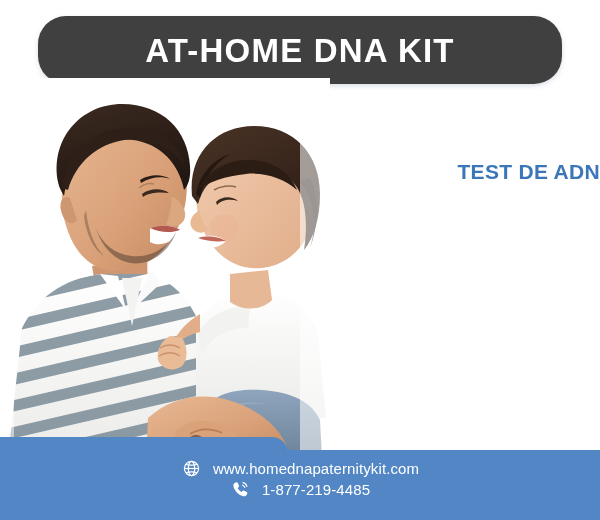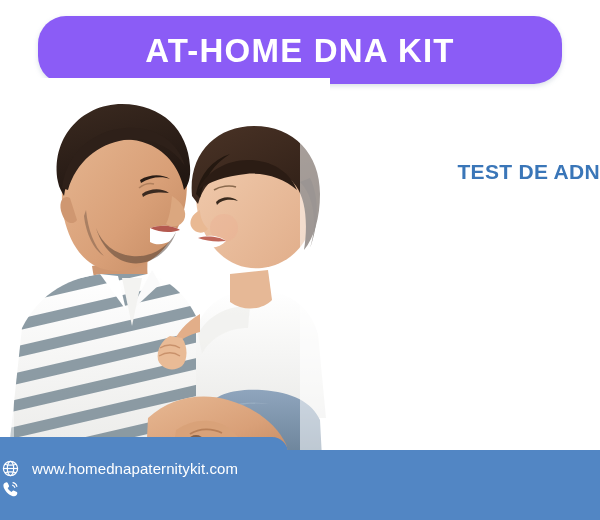--- a/index.html
+++ b/index.html
@@ -22,21 +22,21 @@
     overflow: hidden;
   }
 
   
   .header-banner {
     position: absolute;
     left: 38px;
     top: 16px;
     width: 524px;
     height: 68px;
-    background: #8b5cf6;
+    background: #404040;
     border-radius: 28px;
     box-shadow: 0 2px 5px rgba(120,140,170,0.28);
     display: flex;
     align-items: center;
     justify-content: center;
   }
   .header-title {
     color: #ffffff;
     font-size: 33px;
     font-weight: bold;
@@ -111,21 +111,21 @@
     background: #5286c4;
   }
   .footer-content {
     position: absolute;
     left: 0;
     bottom: 0;
     width: 600px;
     height: 83px;
     display: flex;
     flex-direction: column;
-    align-items: flex-start;
+    align-items: center;
     justify-content: center;
     gap: 0;
   }
   .footer-row {
     display: flex;
     align-items: center;
     justify-content: center;
     gap: 11px;
   }
   .footer-row.row2 { gap: 26px; }
@@ -318,20 +318,21 @@
 
       <div class="footer-row row2">
         <div class="contact-item">
           <span class="ficon">
             <svg width="19" height="19" viewBox="0 0 24 24">
               <path d="M6.2 3.1 C7.3 2.7 8.2 3.2 8.7 4.2 L10 7 C10.4 7.9 10.2 8.6 9.5 9.2 L8.4 10.1 C9.3 12.2 11.3 14.2 13.5 15.1 L14.4 14 C15 13.3 15.7 13.1 16.6 13.5 L19.4 14.8 C20.4 15.3 20.9 16.2 20.5 17.3 C20 19 18.6 20.3 16.8 20.6 C15.4 20.8 13.6 20.3 11.4 19 C8.2 17.1 5.6 14.2 4.2 11.1 C3.2 8.9 2.9 7.2 3.1 5.9 C3.4 4.4 4.7 3.5 6.2 3.1 Z" fill="#ffffff"></path>
               <path d="M15.2 3.4 C17.6 3.9 19.4 5.6 20 8" stroke="#ffffff" stroke-width="1.5" fill="none" stroke-linecap="round"></path>
               <path d="M14.6 6.6 C16 7 17 8 17.4 9.4" stroke="#ffffff" stroke-width="1.5" fill="none" stroke-linecap="round"></path>
             </svg>
           </span>
+          <span class="contact-text">1-877-219-4485</span>
         </div>
 
       </div>
 
     </div>
   </div>
 
 </div>
 
 </body></html>

